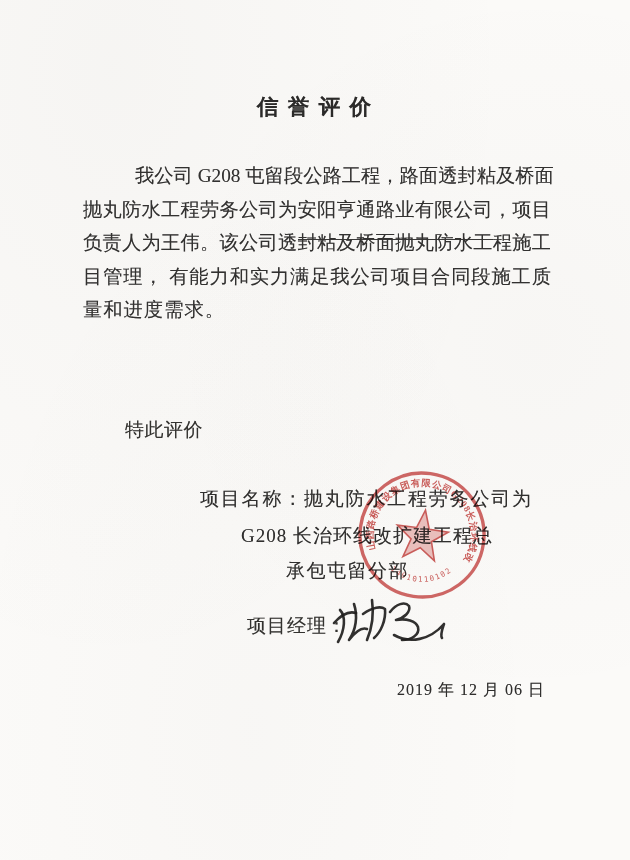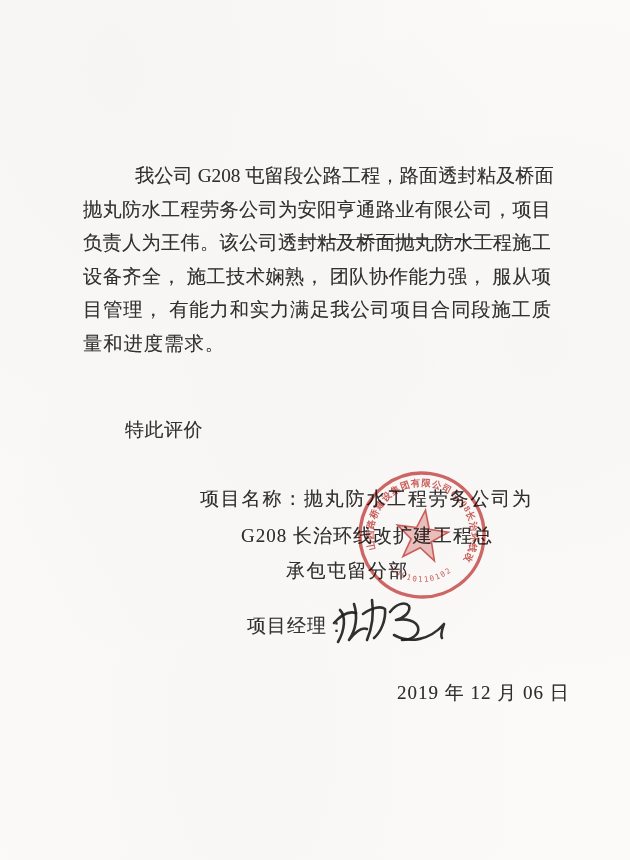--- a/index.html
+++ b/index.html
@@ -61,45 +61,45 @@
   }
   .signature{
     position:absolute;left:330px;top:590px;width:118px;height:66px;
   }
   .signature path{
     fill:none;stroke:#1f1e1d;stroke-width:2.6;
     stroke-linecap:round;stroke-linejoin:round;opacity:.92;
   }
   .date-line{
     position:absolute;left:397px;top:680px;
-    font-size:19px;letter-spacing:1px;color:#2f2e2d;
+    font-size:16px;letter-spacing:1px;color:#2f2e2d;
     text-shadow:0 0 .5px rgba(60,60,60,.4);
   }
   .seal{
     position:absolute;left:347px;top:460px;width:150px;height:150px;
     mix-blend-mode:multiply;opacity:.93;
     transform:rotate(8deg);
   }
   .seal .ring{fill:none;stroke:#c5413e;stroke-width:3.4;opacity:.85;}
   .seal .star{fill:#d4625f;fill-opacity:.45;stroke:#c5413e;stroke-width:1.6;opacity:.9;}
   .seal text{fill:#c5413e;opacity:.9;}
   .seal .ringtext{font-size:9.3px;letter-spacing:.8px;font-weight:bold;}
   .seal .numtext{font-size:7.5px;letter-spacing:1.6px;font-family:"DejaVu Sans Mono",monospace;}
 </style>
 </head>
 <body>
 
 <div class="page">
 
+  <div class="doc-title">信 誉 评 价</div>
 
   <div class="body-para">
     <div class="bline first">我公司 G208 屯留段公路工程，路面透封粘及桥面</div>
     <div class="bline"><span>抛丸防水工程劳务公司为</span><span class="u-company">安阳亨通路业有限公司</span><span>，项目</span></div>
     <div class="bline">负责人为王伟。该公司透封粘及桥面抛丸防水工程施工</div>
-    <div class="bline">设备齐全， 施工技术娴熟， 团队协作能力强， 服从项</div>
     <div class="bline">目管理， 有能力和实力满足我公司项目合同段施工质</div>
     <div class="bline last">量和进度需求。</div>
   </div>
 
   <div class="closing-note">特此评价</div>
 
   <div class="project-block">
     <div class="pl pl1">项目名称：抛丸防水工程劳务公司为</div>
     <div class="pl pl2">G208 长治环线改扩建工程总</div>
     <div class="pl pl3">承包屯留分部</div>

